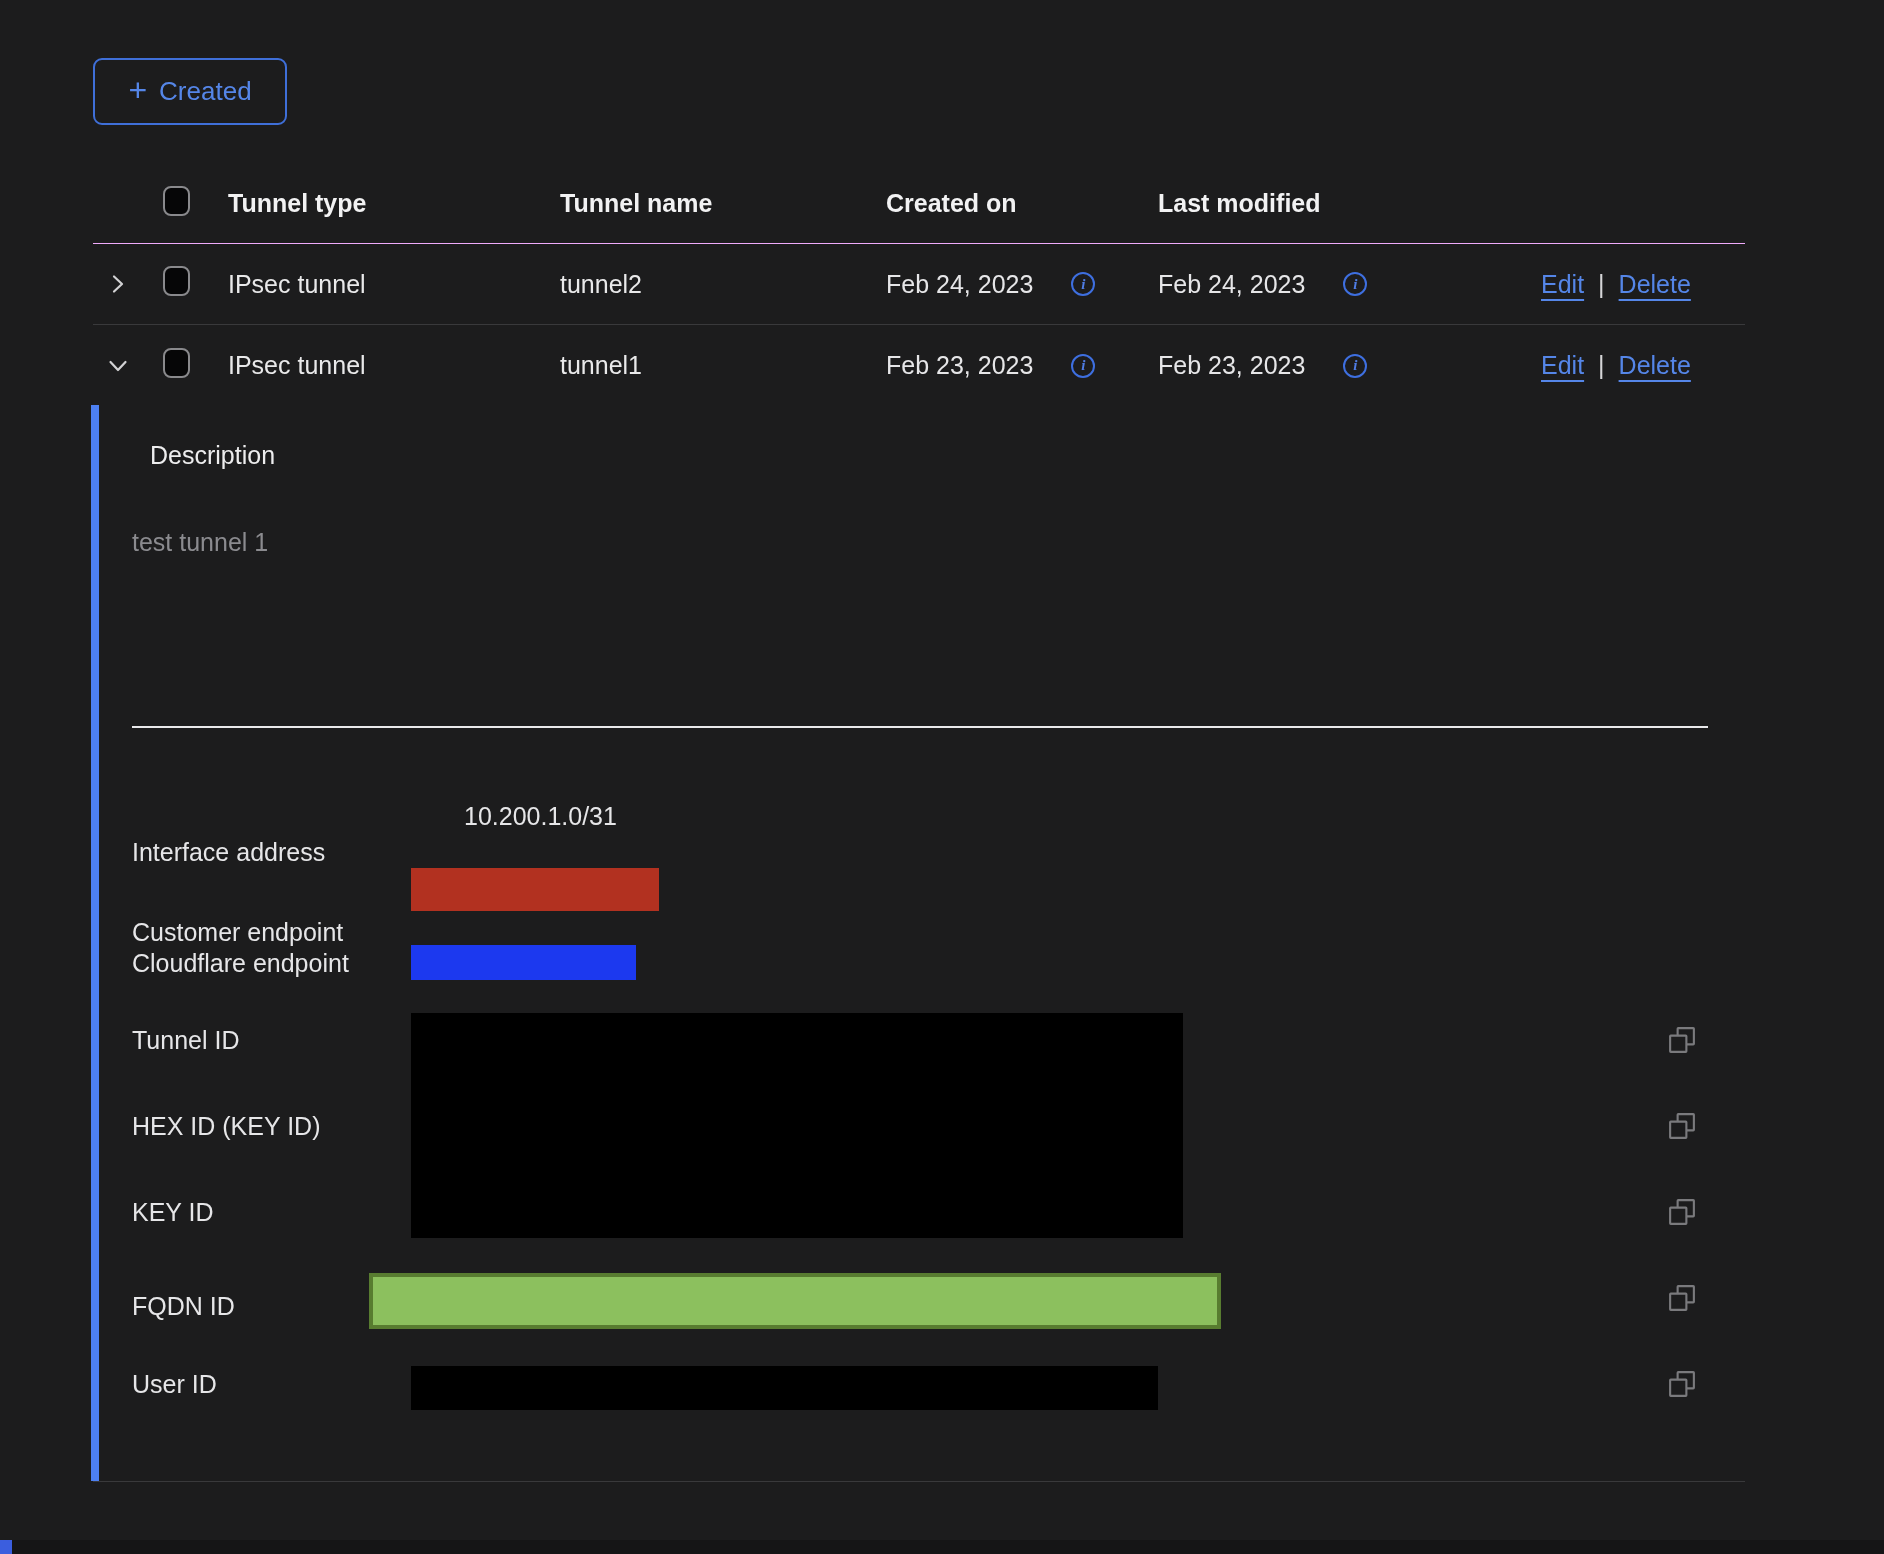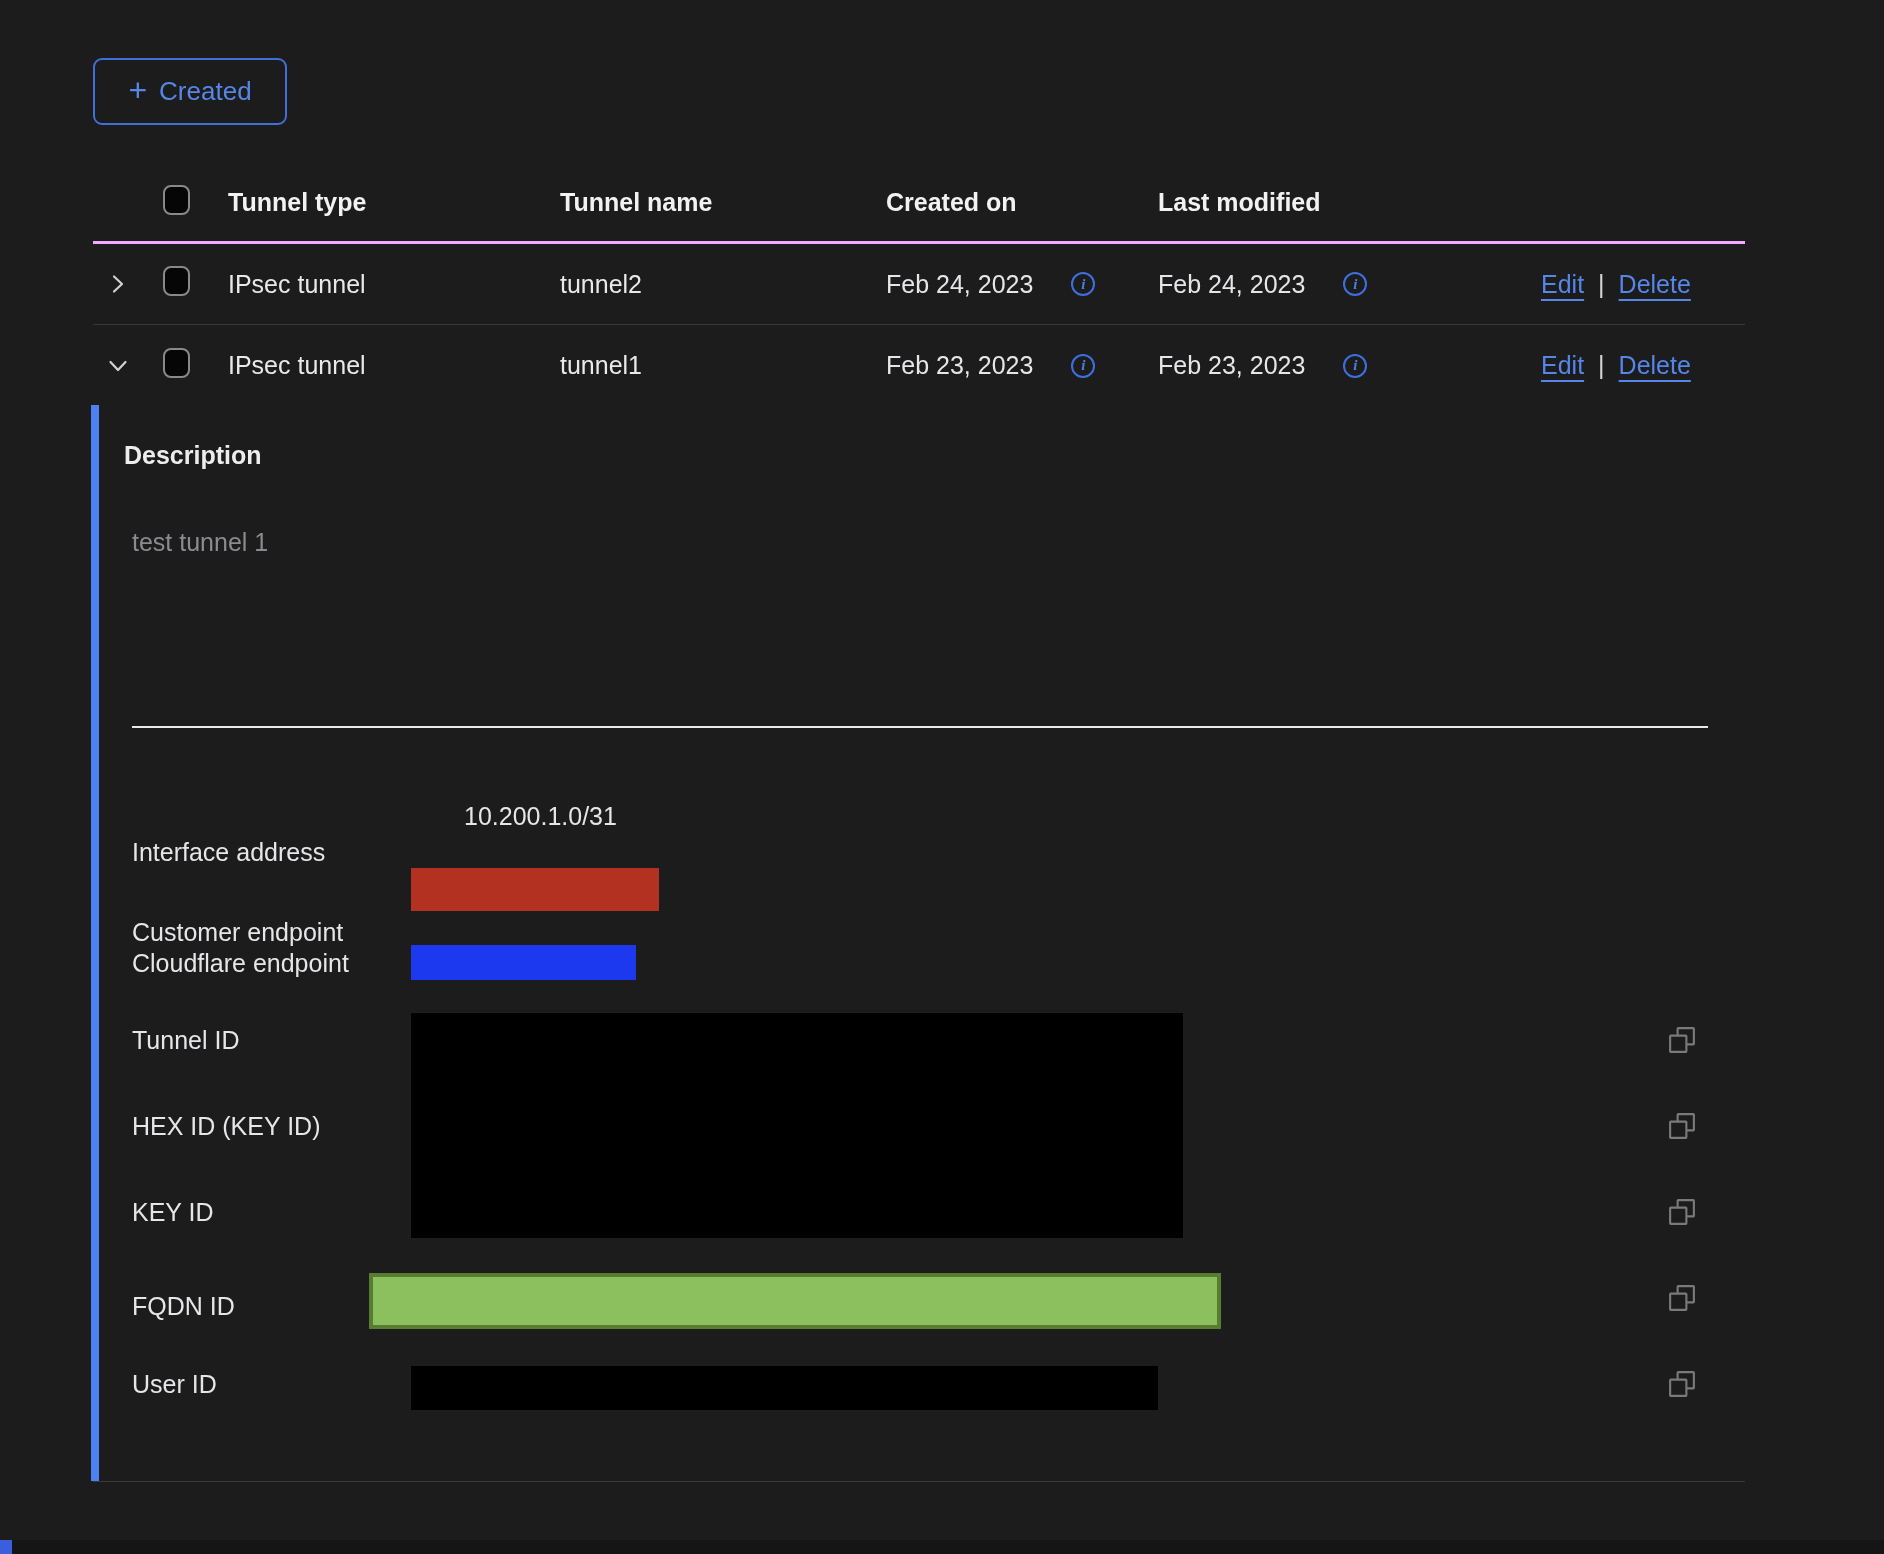--- a/index.html
+++ b/index.html
@@ -33,21 +33,21 @@
   .trow {
     display:grid;
     grid-template-columns:70px 65px 332px 326px 272px 383px 1fr;
     align-items:center;
     height:81px;
     border-bottom:1px solid #39393b;
     font-size:25px;
   }
   .trow.thead {
     height:80px;
-    border-bottom:3px solid #f0abfc;
+    border-bottom:1px solid #f0abfc;
     font-weight:bold; color:#f2f2f3;
   }
   .trow.expanded { border-bottom:none; }
 
   .checkbox {
     width:27px; height:30px;
     border:2px solid #89898c; border-radius:8px;
     background:#060607;
     display:inline-block;
     cursor:pointer;
@@ -74,21 +74,21 @@
     cursor:pointer;
   }
   .sep { color:#d6d6d8; }
 
   
   .blue-bar { position:absolute; left:91px; top:405px; width:8px; height:1076px; background:var(--panel-bar,#4d80f2); }
   .panel-bottom-divider { position:absolute; left:93px; top:1481px; width:1652px; height:1px; background:#39393b; }
 
   .abs { position:absolute; }
   .lbl { font-size:25px; color:#e6e6e8; white-space:nowrap; }
-  .desc-label { left:124px; top:441px; font-weight:700; color:#ededee; }
+  .desc-label { left:150px; top:441px; font-weight:400; color:#ededee; }
   .desc-value { left:132px; top:528px; color:#8b8b8f; }
 
   .health-btn {
     position:absolute; left:132px; top:597px;
     width:316px; height:64px;
     background:transparent;
     border:2px solid var(--accent-border,#3f6fd8);
     border-radius:9px;
     color:var(--accent,#5586e8);
     font-size:25px; font-family:inherit;

